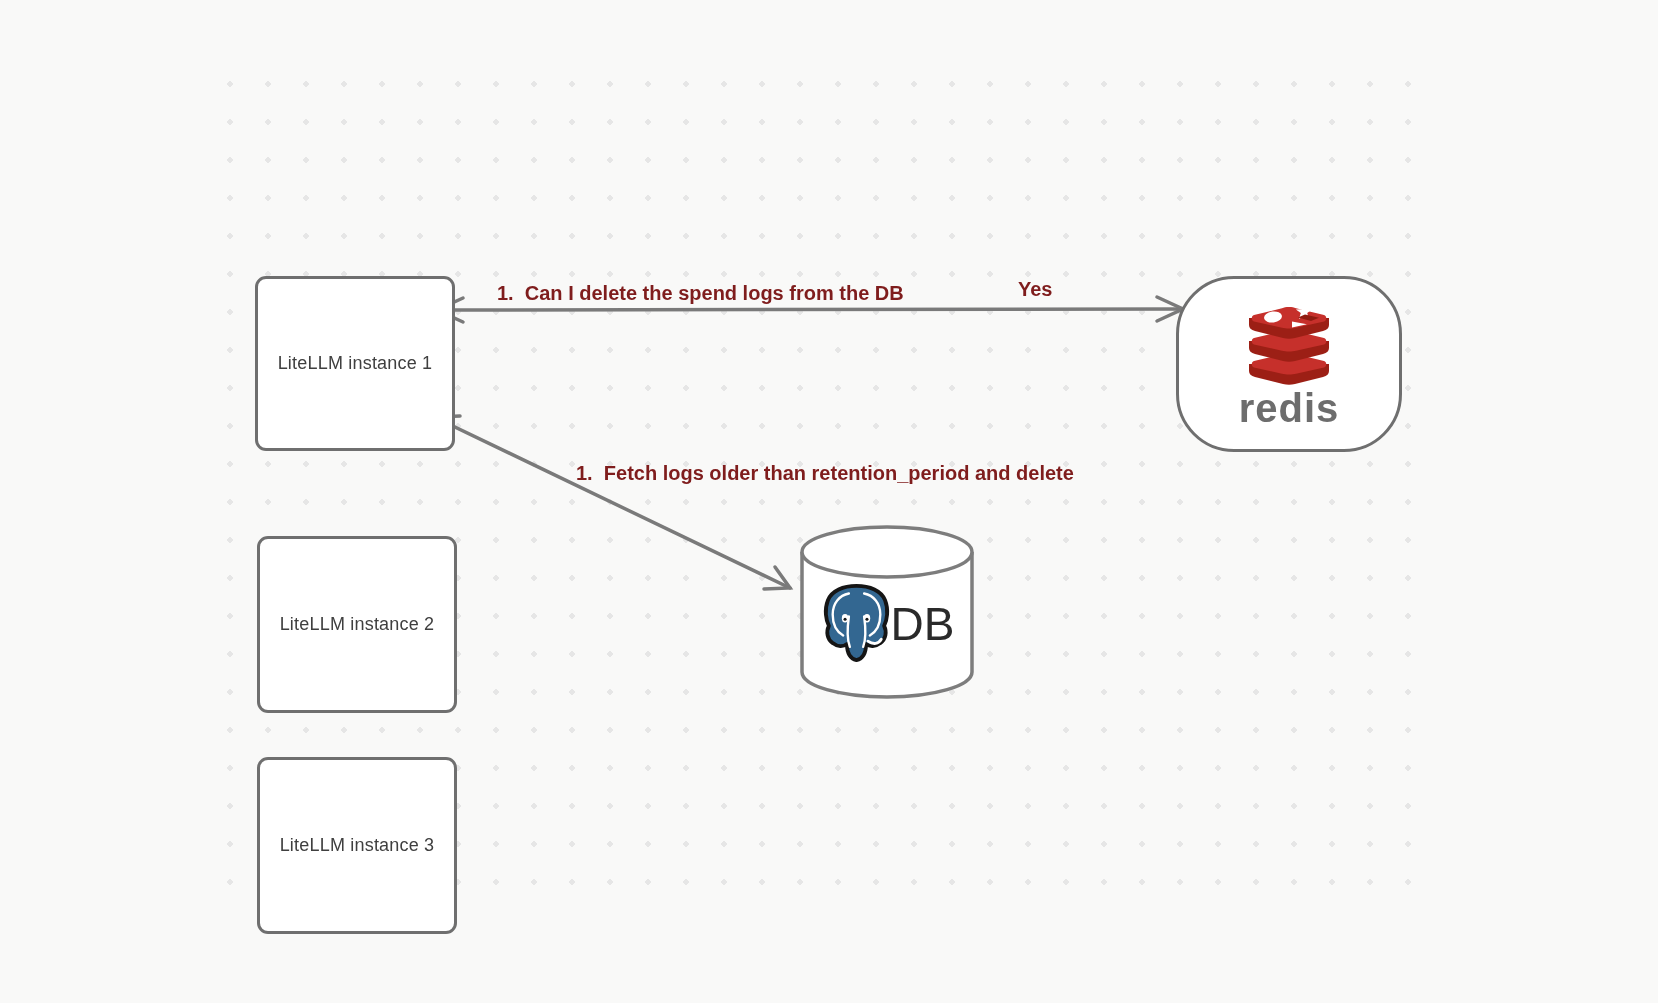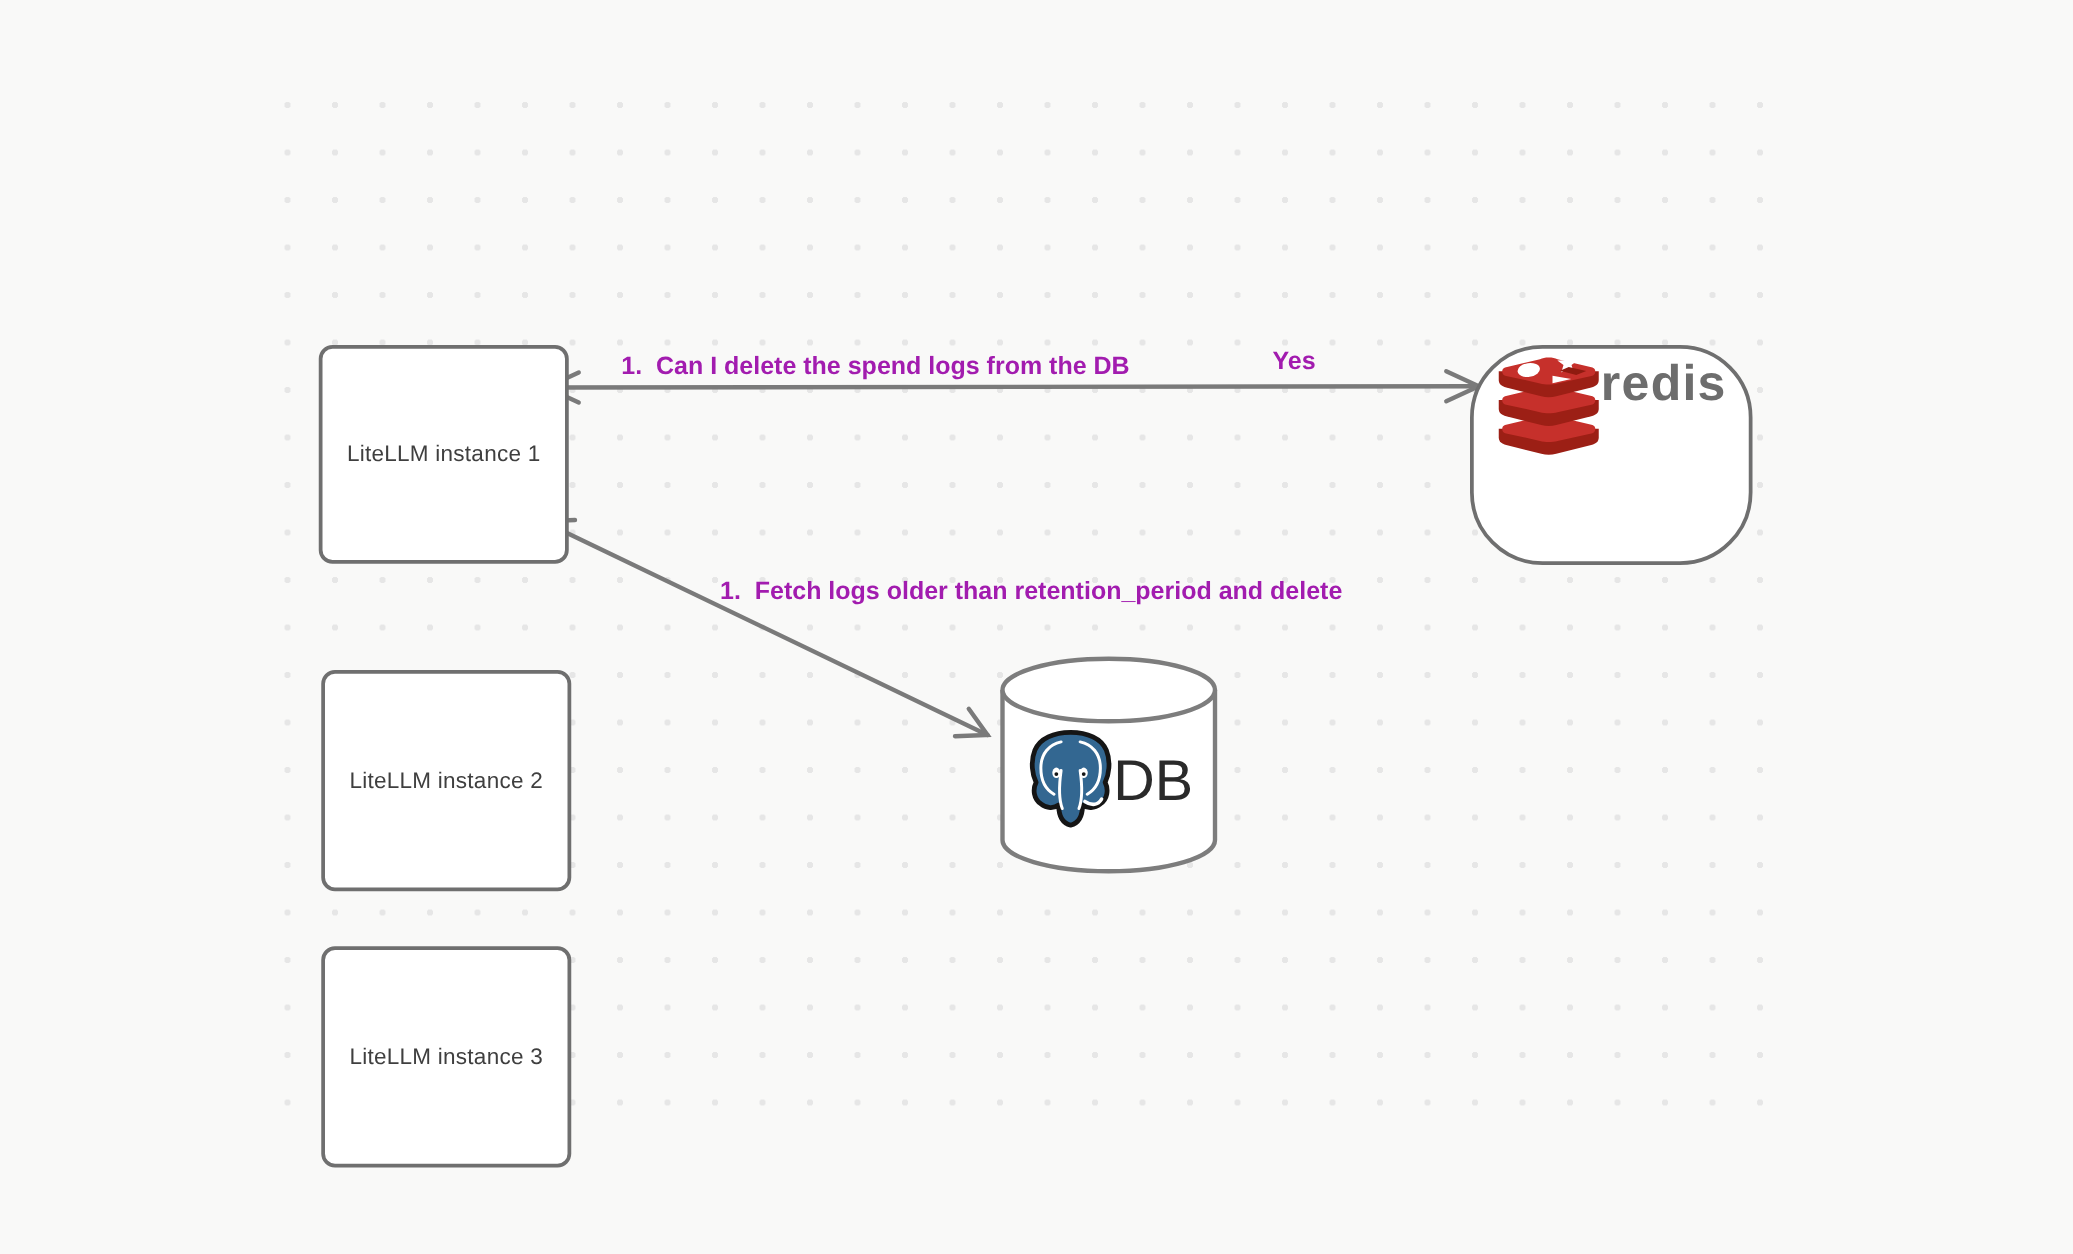--- a/index.html
+++ b/index.html
@@ -9,29 +9,29 @@
     background-size:38px 38px;}
   .node-box{position:absolute;width:200px;background:#ffffff;border:3px solid #6f6f6f;
     border-radius:11px;display:flex;align-items:center;justify-content:center;
     box-sizing:border-box;}
   .node-box .lbl{font-size:18px;color:#3f3f3f;letter-spacing:.2px;}
   #box1{left:255px;top:276px;height:175px;}
   #box2{left:257px;top:516px;height:177px;margin-top:20px;}
   #box3{left:257px;top:757px;height:177px;}
   #redis-node{position:absolute;left:1176px;top:276px;width:226px;height:176px;
     background:#ffffff;border:3px solid #6f6f6f;border-radius:58px;box-sizing:border-box;
-    display:flex;flex-direction:row;justify-content:center;padding-top:6px;}
+    display:flex;flex-direction:column;align-items:center;justify-content:center;padding-top:6px;}
   #redis-word{font-size:40px;font-weight:700;color:#6d6d6d;line-height:1;margin-top:2px;
     letter-spacing:1px;}
   #db-node{position:absolute;left:799px;top:524px;width:176px;height:176px;}
   #db-content{position:absolute;left:8px;top:60px;width:160px;display:flex;
     align-items:center;justify-content:center;}
   #db-label{font-size:46px;font-weight:500;color:#2a2a2a;line-height:1;margin-left:-2px;}
   #arrows{position:absolute;left:0;top:0;width:1658px;height:1003px;pointer-events:none;}
-  .edge-label{position:absolute;font-size:20px;font-weight:700;color:#a21caf;
+  .edge-label{position:absolute;font-size:20px;font-weight:700;color:#7f1d1d;
     white-space:pre;line-height:1.2;}
   #label-q{left:497px;top:281px;}
   #label-yes{left:1018px;top:277px;}
   #label-fetch{left:576px;top:461px;}
 </style>
 </head>
 <body>
 
 <div id="canvas">
   <div id="dotgrid"></div>

